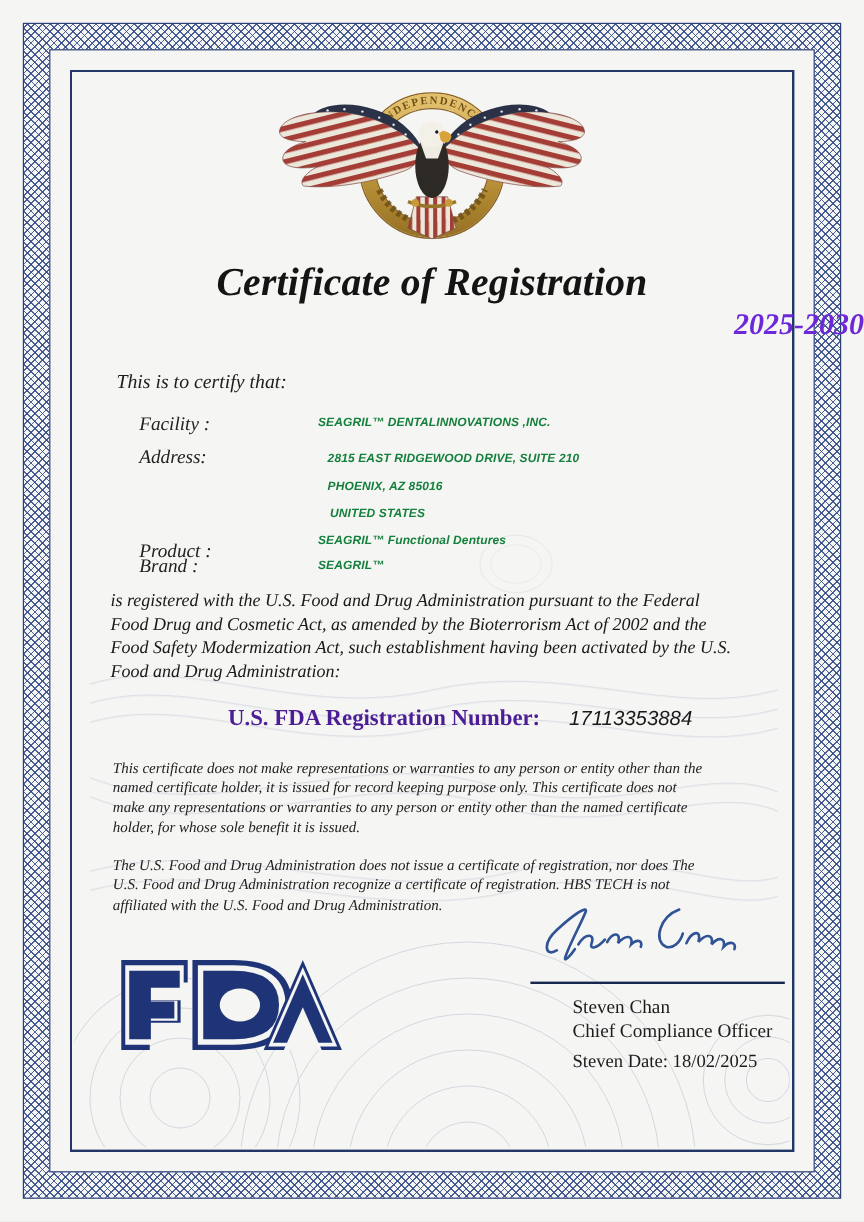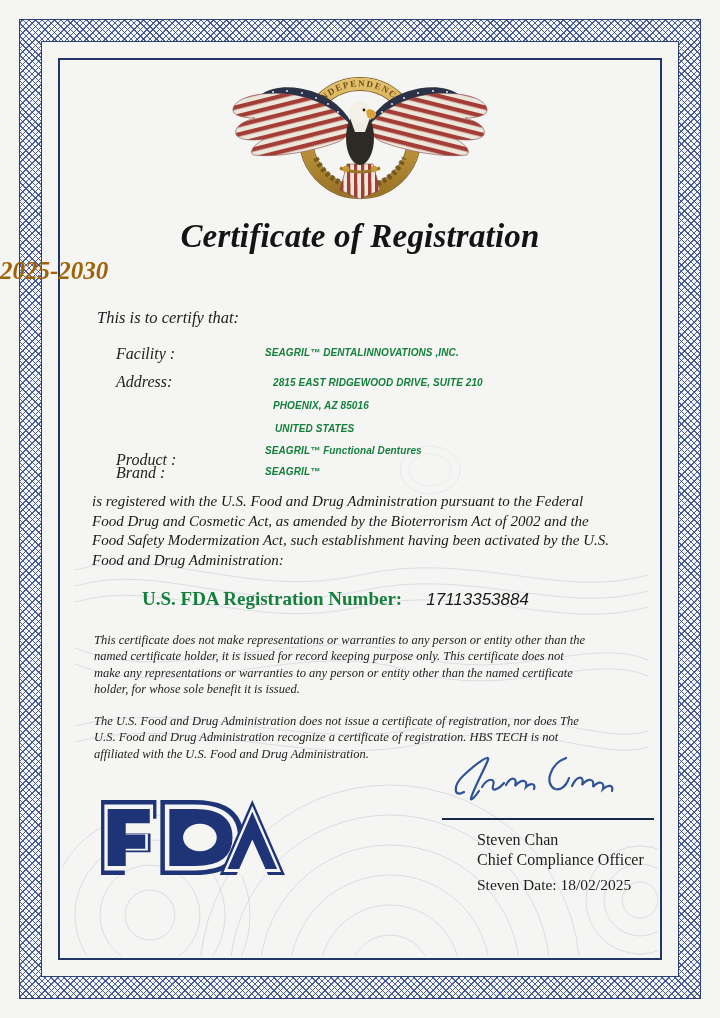--- a/index.html
+++ b/index.html
@@ -9,27 +9,27 @@
   .band{position:absolute;inset:19px;z-index:1;border:1.5px solid #2b4079;
         background-image:
           repeating-linear-gradient(45deg, rgba(45,70,135,.85) 0 1px, rgba(0,0,0,0) 1px 4.5px),
           repeating-linear-gradient(-45deg, rgba(45,70,135,.85) 0 1px, rgba(0,0,0,0) 1px 4.5px);}
   .band-hole{position:absolute;inset:41px;z-index:1;background:#f5f5f3;border:1.5px solid #2b4079;}
   .inner-line{position:absolute;inset:58px;z-index:3;border:2px solid #223768;pointer-events:none;}
   .decor{position:absolute;left:0;top:0;z-index:2;pointer-events:none;}
   .abs{position:absolute;z-index:4;}
   .title{left:0;right:0;top:218px;margin:0;text-align:center;
          font:italic 700 33px "Liberation Serif",serif;color:#141414;letter-spacing:0.2px;}
-  .years{left:0;right:0;top:257px;text-align:left;font:italic 700 25px "Liberation Serif",serif;color:#a16207;}
+  .years{left:0;right:0;top:257px;text-align:right;font:italic 700 25px "Liberation Serif",serif;color:#6d28d9;}
   .certify{left:97px;top:308px;font:italic 400 16.5px "Liberation Serif",serif;color:#1d1d1d;}
   .lbl{font:italic 400 16px "Liberation Serif",serif;color:#222;}
   .val{font-family:"Liberation Sans",sans-serif;font-weight:700;font-size:10px;color:#15803d;letter-spacing:0.1px;font-style:italic;}
   .statement{left:92px;top:492px;width:522px;margin:0;
              font:italic 400 15px "Liberation Serif",serif;line-height:19.5px;color:#191919;}
-  .reg-label{font:700 19px "Liberation Serif",serif;color:#15803d;}
+  .reg-label{font:700 19px "Liberation Serif",serif;color:#4c1d95;margin-left:48px;}
   .reg-num{font:italic 400 17px "Liberation Sans",sans-serif;color:#1a1a1a;margin-left:24px;}
   .disc{left:94px;width:498px;margin:0;font:italic 400 12.5px "Liberation Serif",serif;
         line-height:16.3px;color:#222;}
   .sig-line{left:442px;top:818px;width:212px;height:2px;background:#16284e;}
   .signer{left:477px;font:400 16px "Liberation Serif",serif;color:#1c1c1c;}
   .issued{left:477px;top:876px;font:400 15.5px "Liberation Serif",serif;color:#1c1c1c;}
   .company{right:66px;top:903px;font:italic 700 14px "Liberation Serif",serif;
            color:#2e4955;letter-spacing:0.3px;}
 </style>
 </head>

